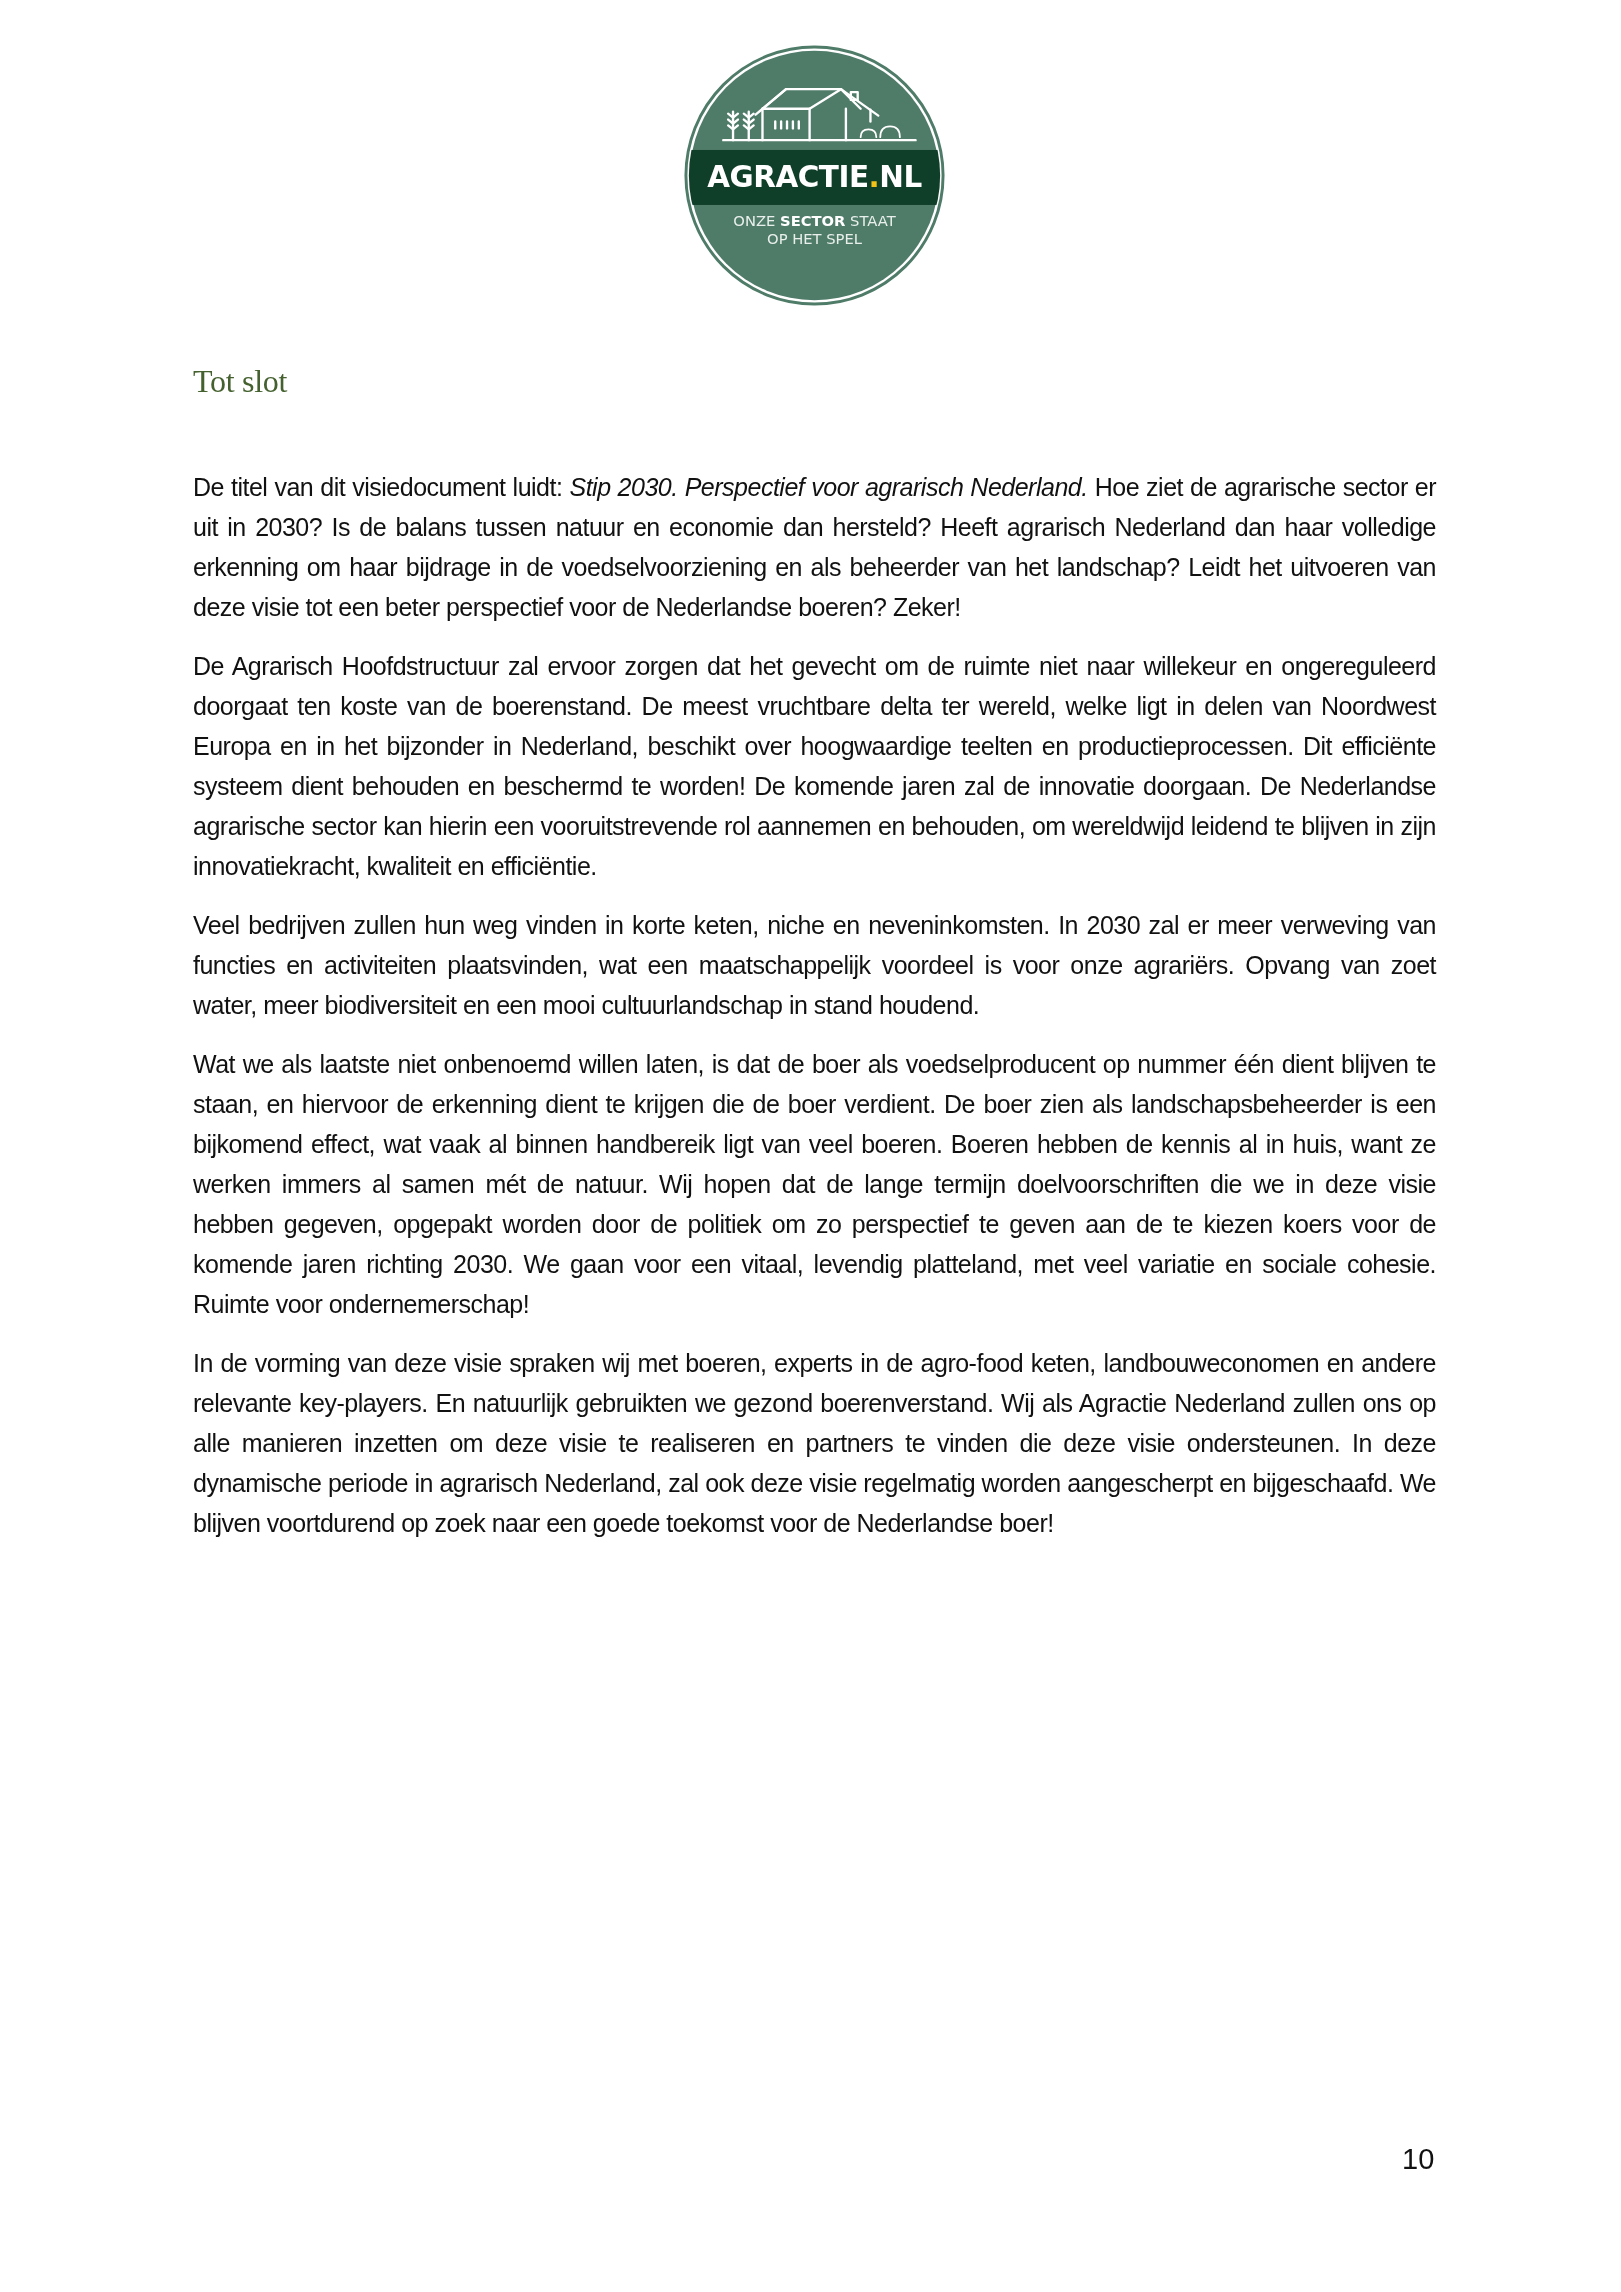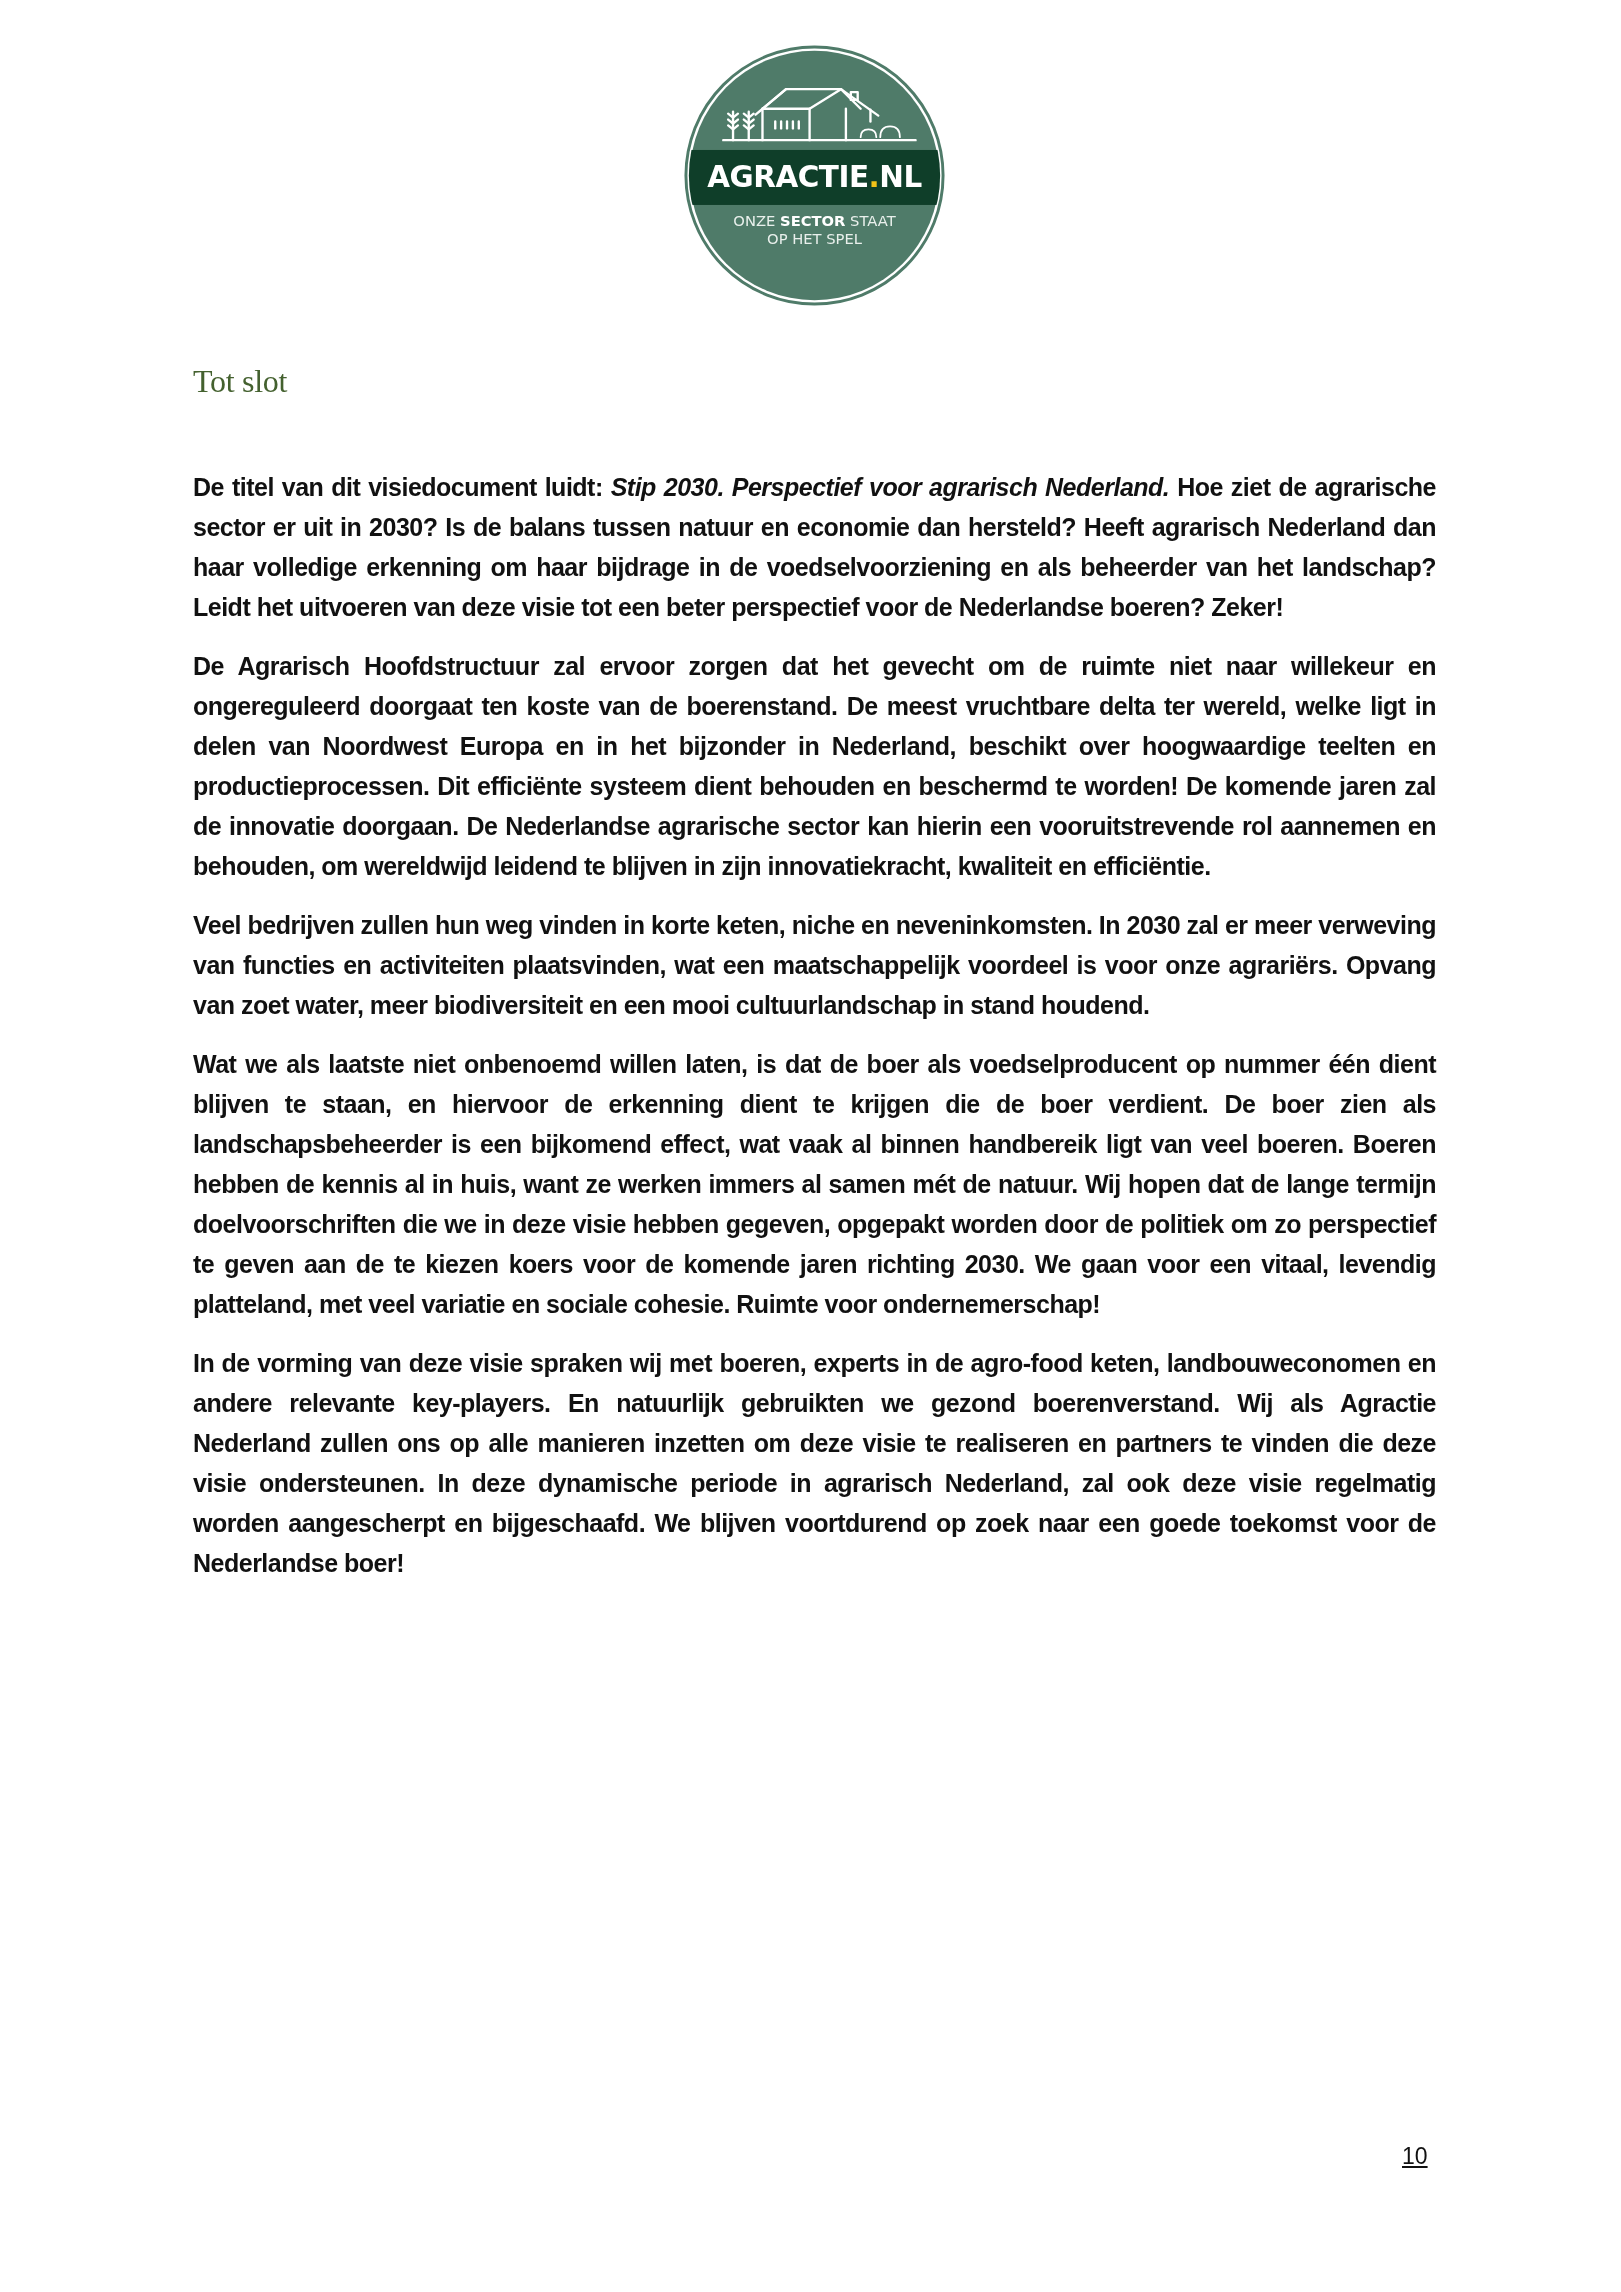--- a/index.html
+++ b/index.html
@@ -2,25 +2,25 @@
 <html><head>
 <meta charset="utf-8">
 <style>
   html, body { margin: 0; padding: 0; background: #ffffff; }
   body { width: 1621px; height: 2293px; position: relative; overflow: hidden;
          font-family: "Liberation Sans", "DejaVu Sans", sans-serif; color: #111; }
   .logo { position: absolute; left: 682px; top: 43px; width: 265px; height: 265px; }
   .heading { position: absolute; left: 193px; top: 363px; margin: 0;
              font-family: Liberation Serif, serif; font-weight: 300; font-size: 32px;
              color: #44612f; letter-spacing: -0.3px; }
-  .body-text { position: absolute; left: 193px; top: 467px; width: 1243px; font-weight: bold; }
+  .body-text { position: absolute; left: 193px; top: 467px; width: 1243px; }
   .body-text p { margin: 0 0 19px 0; font-size: 25px; line-height: 40px; text-align: justify;
                  font-family: "Liberation Sans Narrow", "Liberation Sans", sans-serif; letter-spacing: -0.5px; }
   .body-text p em { font-style: italic; }
-  .page-number { position: absolute; left: 1402px; top: 2143px; font-size: 23px; color: #111; text-decoration: underline; }
+  .page-number { position: absolute; left: 1402px; top: 2143px; font-size: 29px; color: #111; }
 </style>
 </head>
 <body>
 
 <div class="logo">
   <svg width="265" height="265" viewBox="0 0 270 270">
     <defs>
       <clipPath id="circ">
           <circle cx="135" cy="135" r="128"></circle>
         </clipPath>

